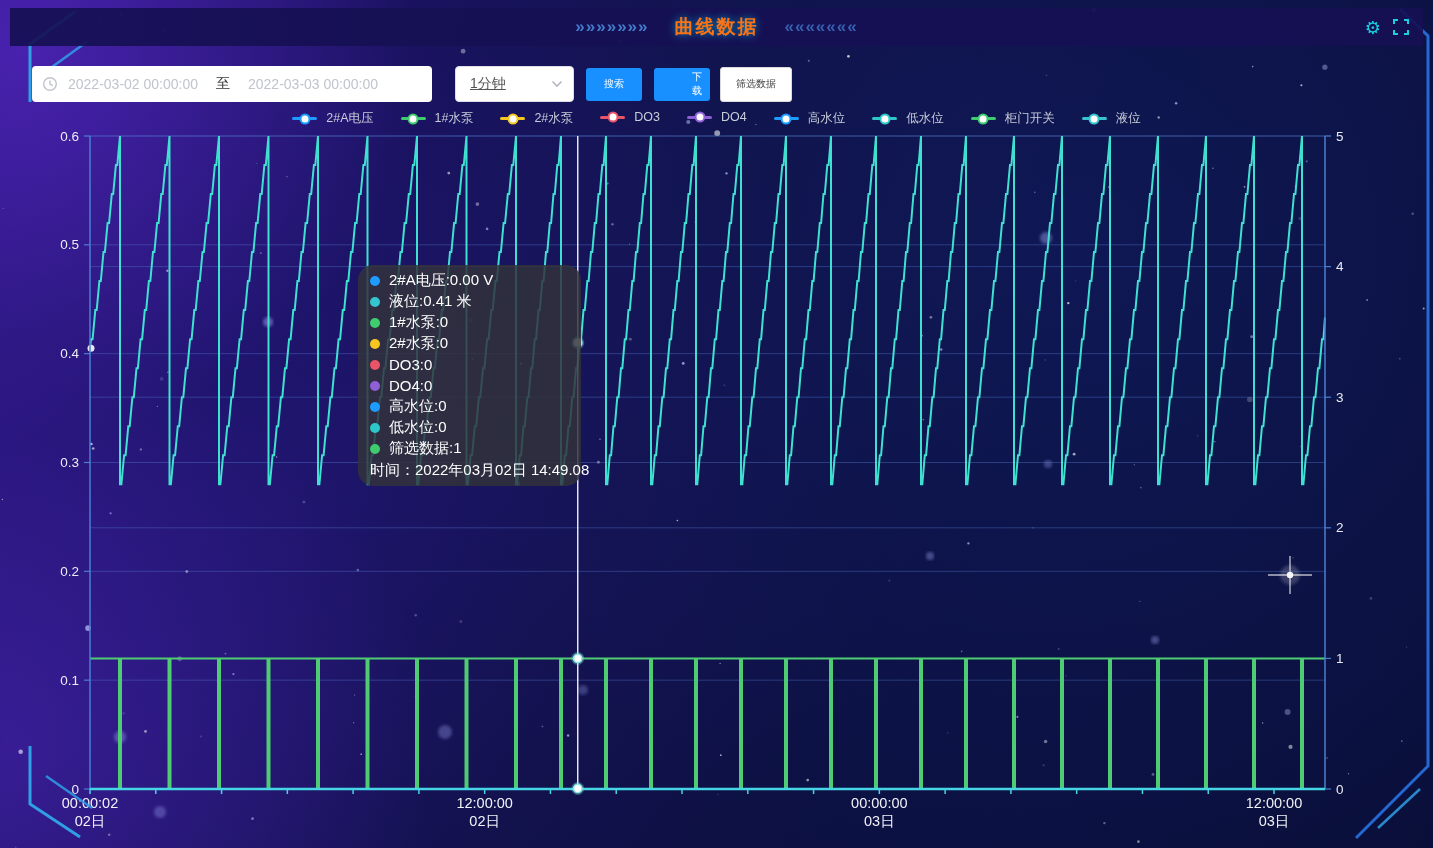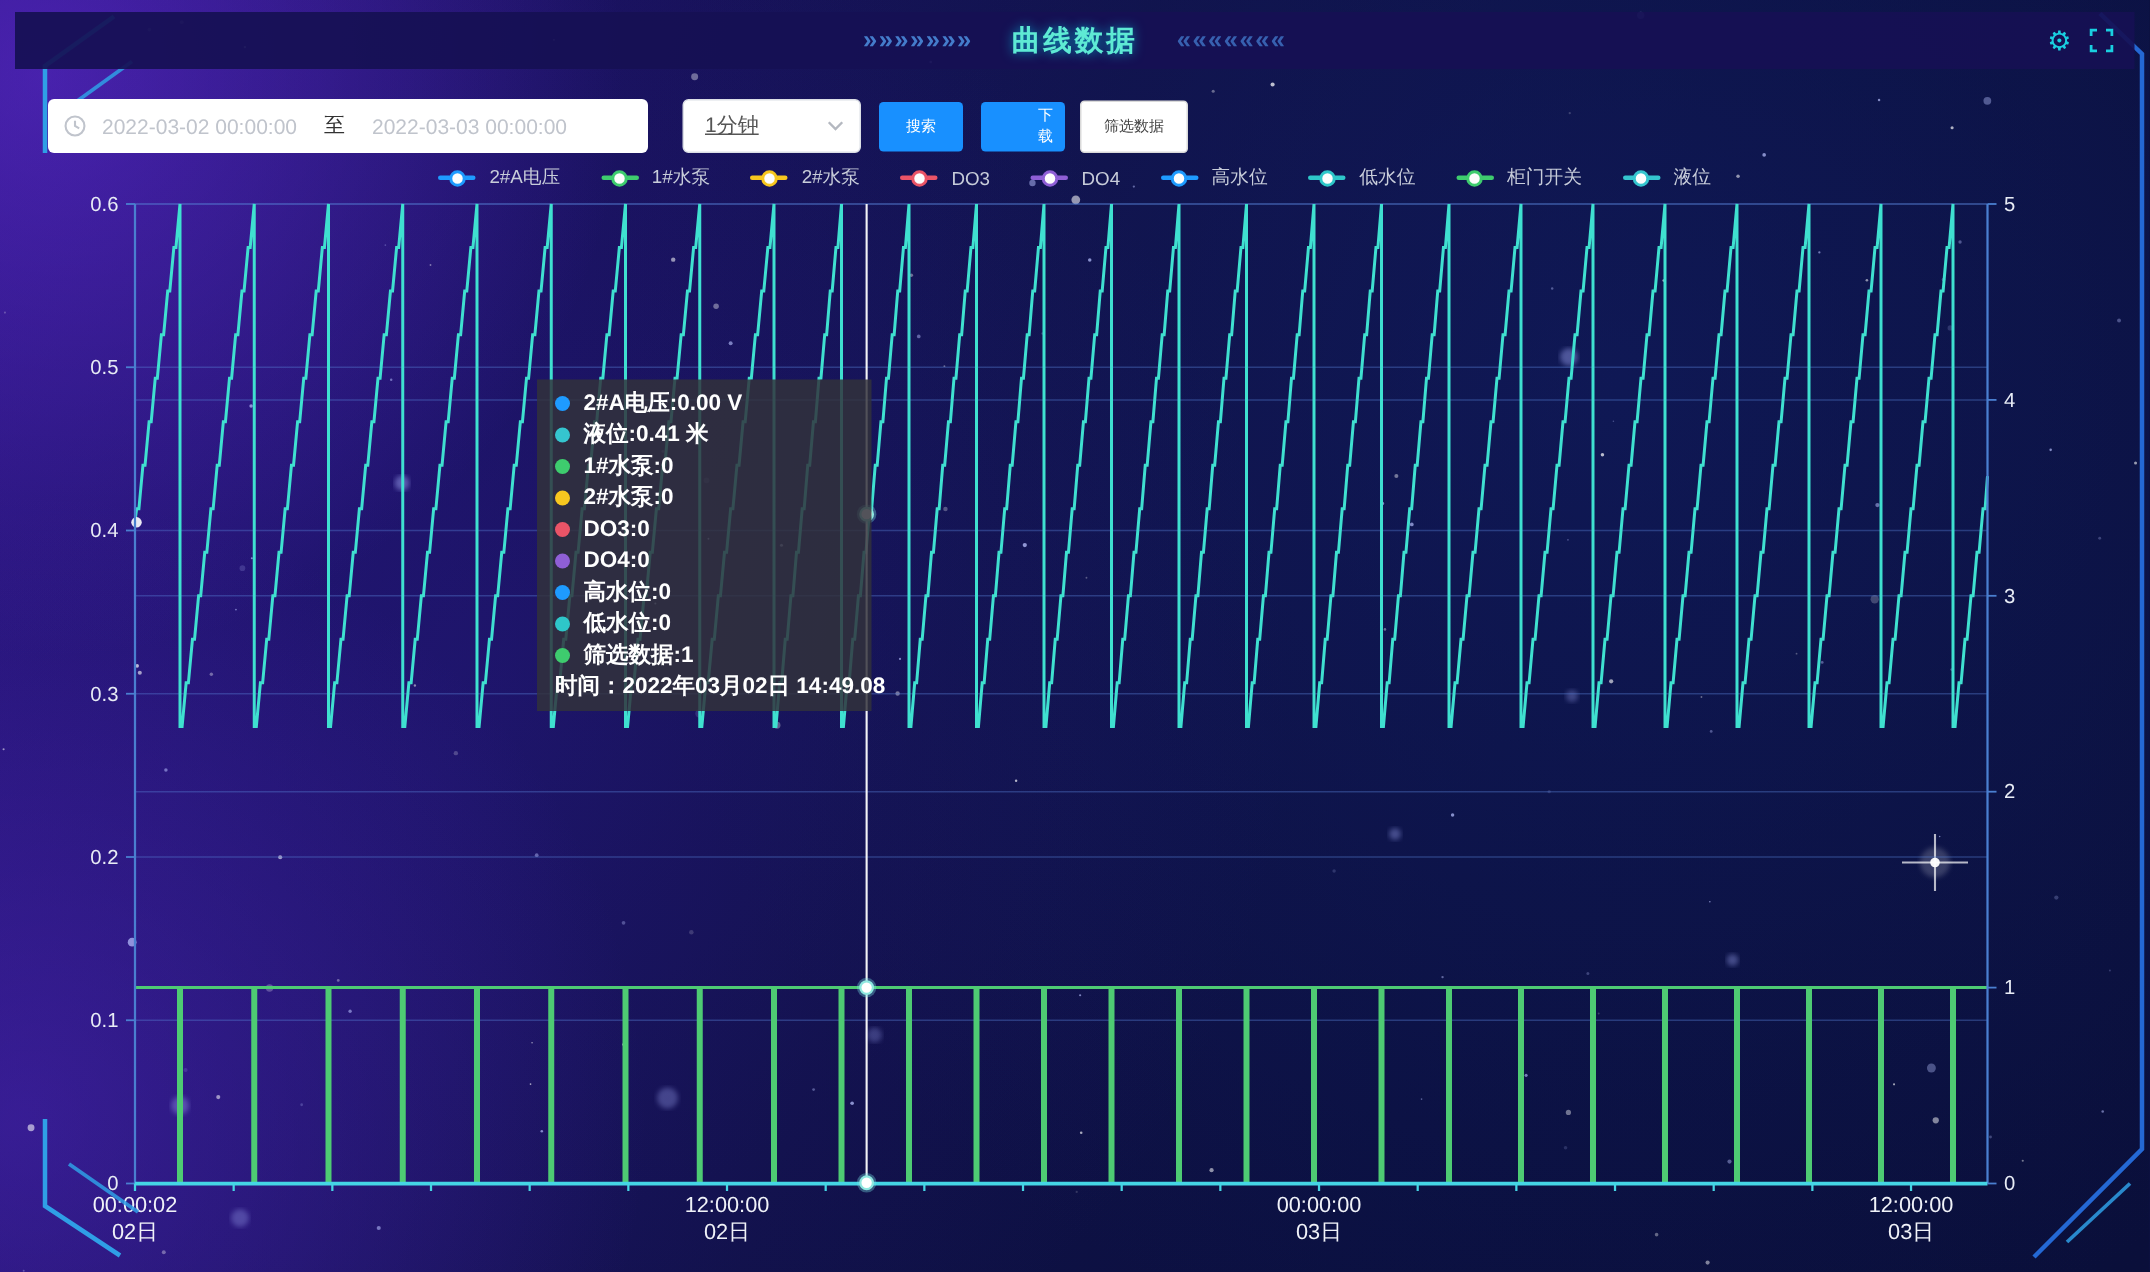--- a/index.html
+++ b/index.html
@@ -21,21 +21,21 @@
   .layer{position:absolute;left:0;top:0;width:1433px;height:848px;pointer-events:none;}
 
   
   .header{
     position:absolute;left:10px;right:10px;top:8px;height:38px;
     background:rgba(22,16,84,.92);
     display:flex;align-items:center;justify-content:center;gap:26px;
   }
   .chev{font-size:17px;font-weight:bold;letter-spacing:1px;color:#4d8fe0;opacity:.85;}
   .chev.right{color:#3d6fc0;}
-  .title{color:#5eead4;font-size:19px;font-weight:bold;letter-spacing:2px;text-shadow:0 0 8px rgba(0,229,255,.6);}
+  .title{color:#f97316;font-size:19px;font-weight:bold;letter-spacing:2px;text-shadow:0 0 8px rgba(0,229,255,.6);}
   .header-icons{position:absolute;right:14px;top:0;height:38px;display:flex;align-items:center;gap:12px;}
   .gear{color:#19cfe0;font-size:18px;font-family:"DejaVu Sans",sans-serif;cursor:pointer;}
 
   
   .toolbar{position:absolute;left:32px;top:66px;height:36px;display:flex;align-items:center;}
   .date-box{
     width:400px;height:36px;background:#fff;border-radius:4px;
     display:flex;align-items:center;padding:4px 10px;box-sizing:border-box;font-size:14px;
   }
   .date-val{color:#c0c4cc;width:150px;text-align:center;}
@@ -48,32 +48,32 @@
   .btn{
     height:33px;border:none;border-radius:3px;font-size:10px;cursor:pointer;
     font-family:"Liberation Sans","DejaVu Sans",sans-serif;
   }
   .btn-blue{background:#1890ff;color:#fff;width:56px;}
   .btn-search{margin-left:12px;}
   .btn-down{margin-left:12px;padding-left:36px;}
   .btn-white{background:#fff;color:#444;border:1px solid #d9d9d9;width:72px;margin-left:10px;height:35px;}
 
   
-  .legend{position:absolute;left:0;right:0;top:110px;display:flex;justify-content:center;gap:27px;align-items:center;}
+  .legend{position:absolute;left:0;right:0;top:110px;display:flex;justify-content:center;gap:27px;align-items:flex-start;}
   .lg-item{display:flex;align-items:center;gap:9px;cursor:pointer;}
   .lg-line{position:relative;display:inline-block;width:25px;height:3px;border-radius:2px;}
   .lg-dot{position:absolute;left:50%;top:50%;transform:translate(-50%,-50%);
     width:7px;height:7px;border-radius:50%;border:2.5px solid;background:#fdfdfd;}
   .lg-label{color:#c8cdda;font-size:12.5px;}
 
   
   .tooltip{
-    position:absolute;left:358px;top:253px;width:223px;box-sizing:border-box;
-    background:rgba(50,50,58,.84);border-radius:0;padding:5px 12px 6px 12px;
-    color:#fff;font-size:15px;font-weight:bold;
+    position:absolute;left:358px;top:265px;width:223px;box-sizing:border-box;
+    background:rgba(50,50,58,.84);border-radius:15px;padding:5px 12px 6px 12px;
+    color:#fff;font-size:15px;
   }
   .tt-row{display:flex;align-items:center;gap:9px;height:21px;white-space:nowrap;}
   .tt-dot{width:10px;height:10px;border-radius:50%;flex:0 0 auto;}
   .tt-time{height:21px;line-height:21px;white-space:nowrap;}
 </style>
 </head>
 <body>
 
 <div class="screen">
 

